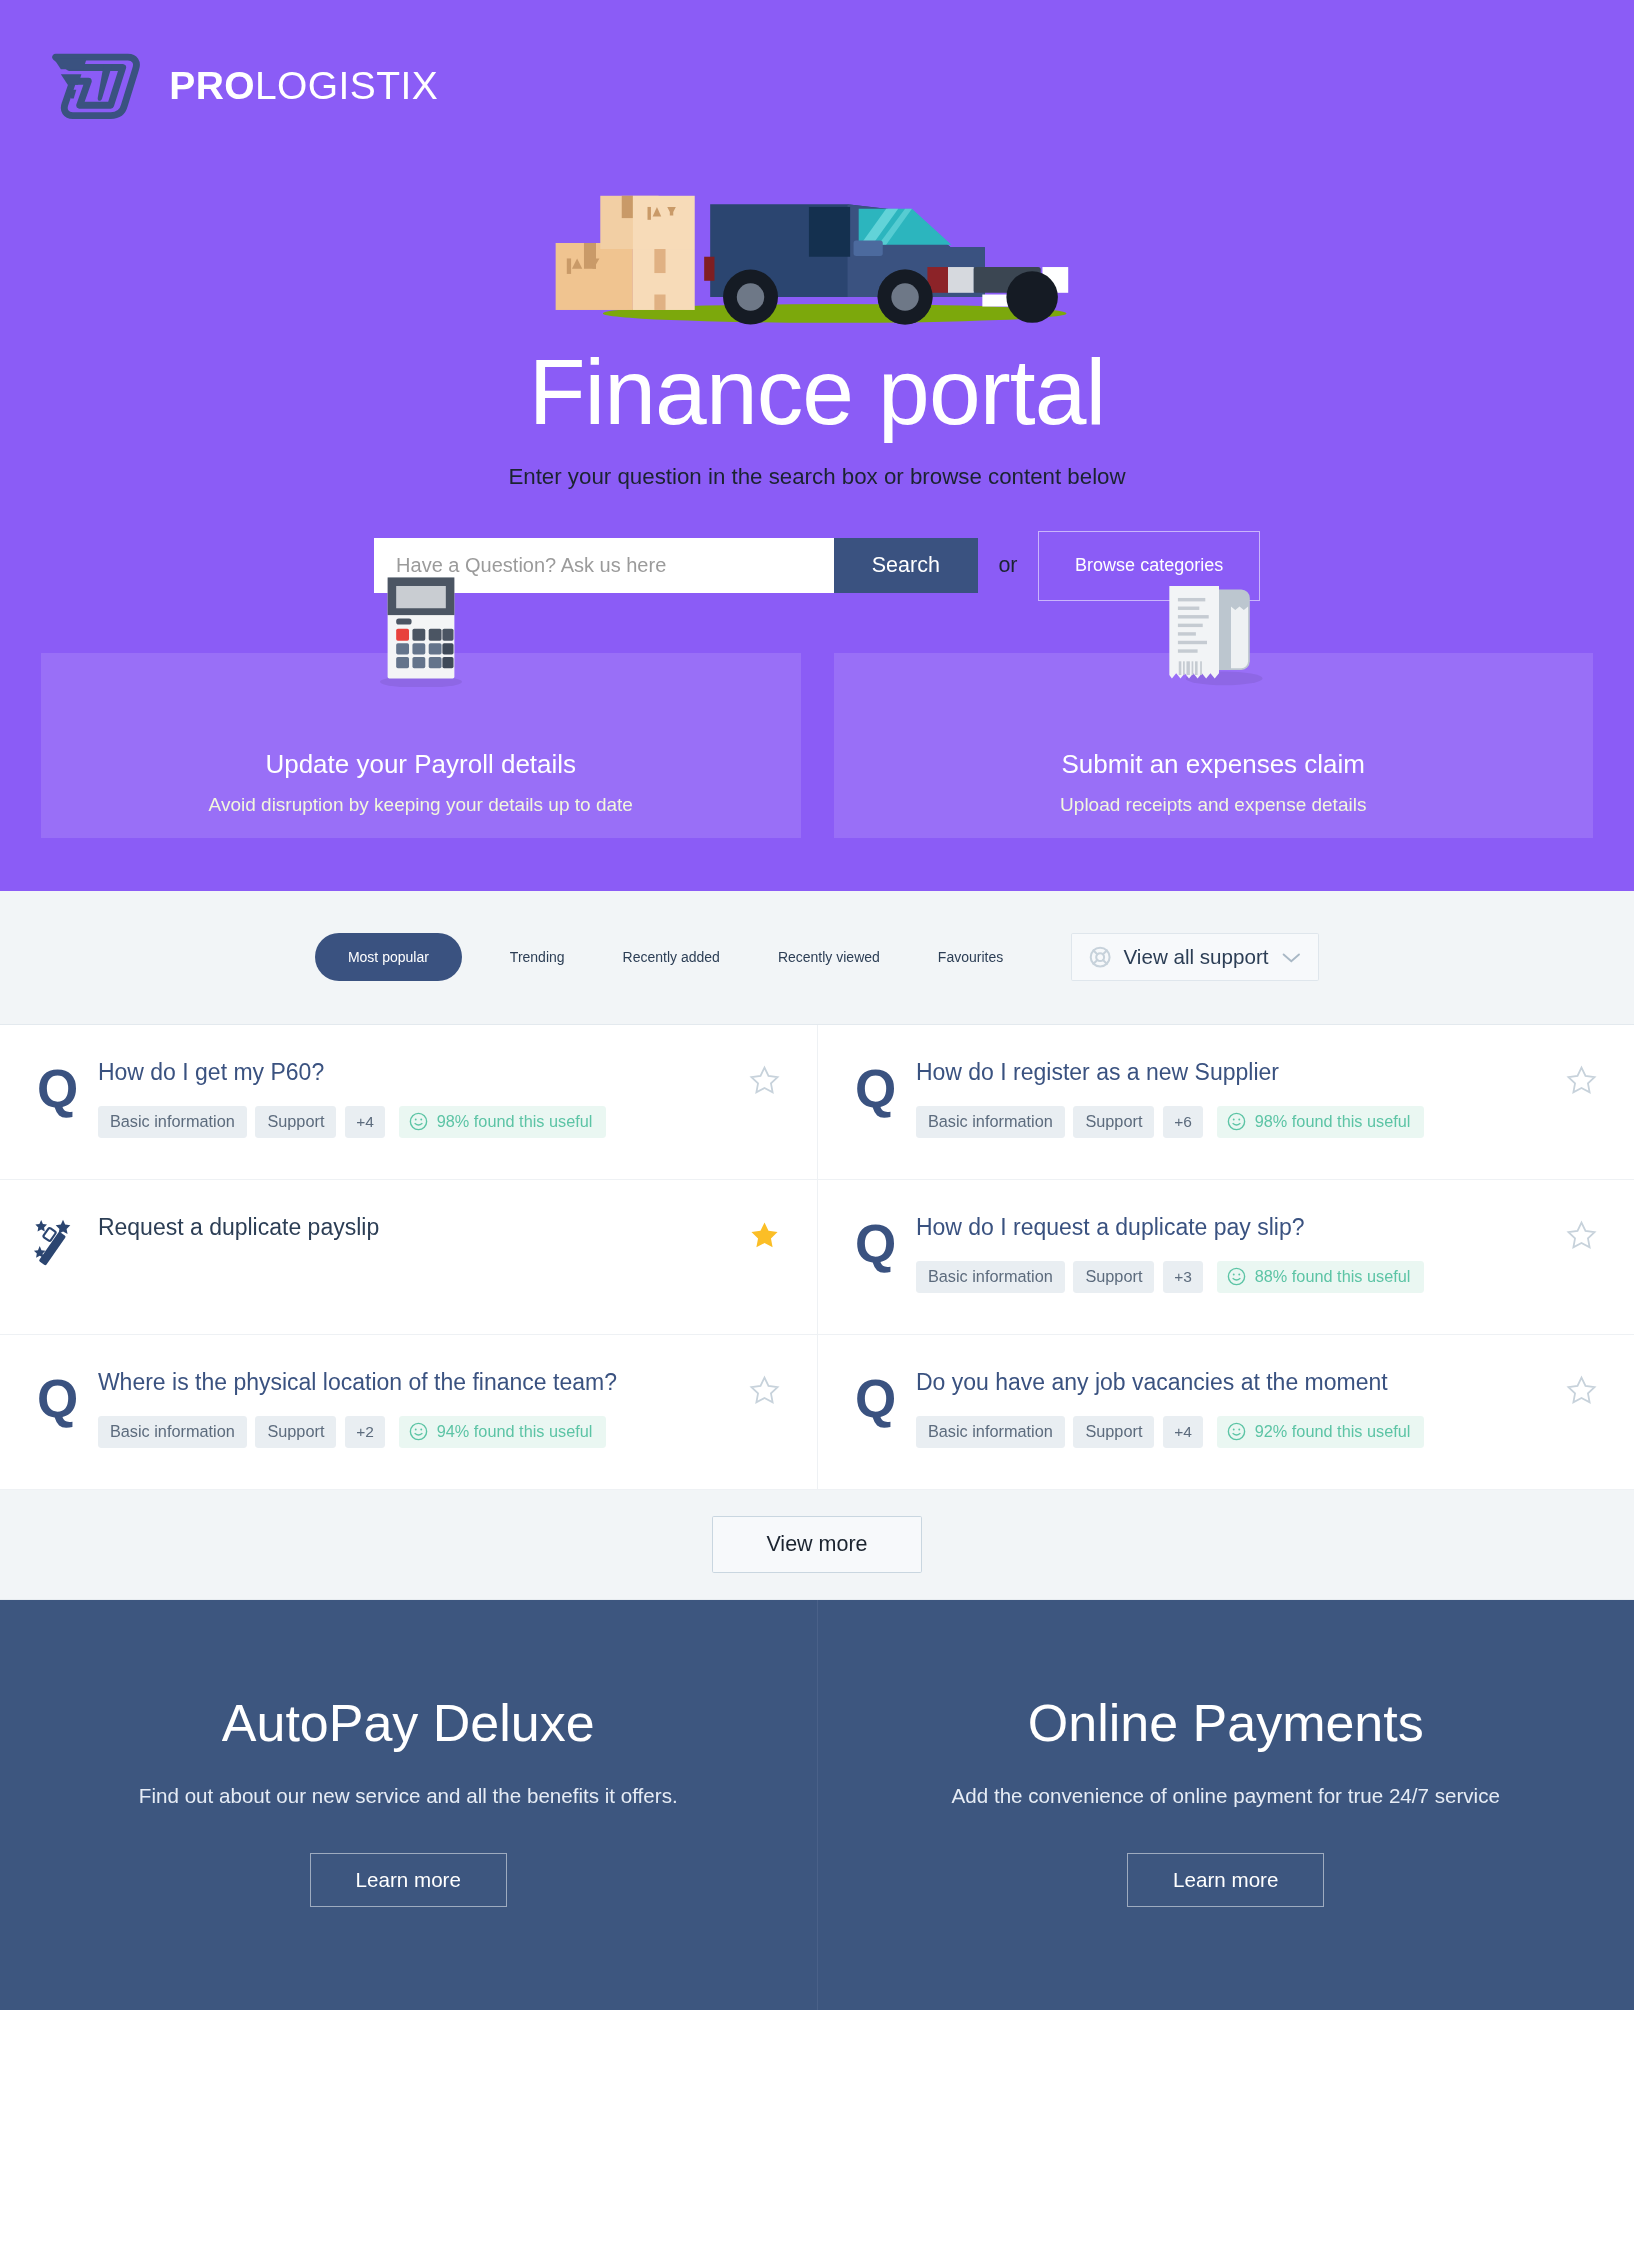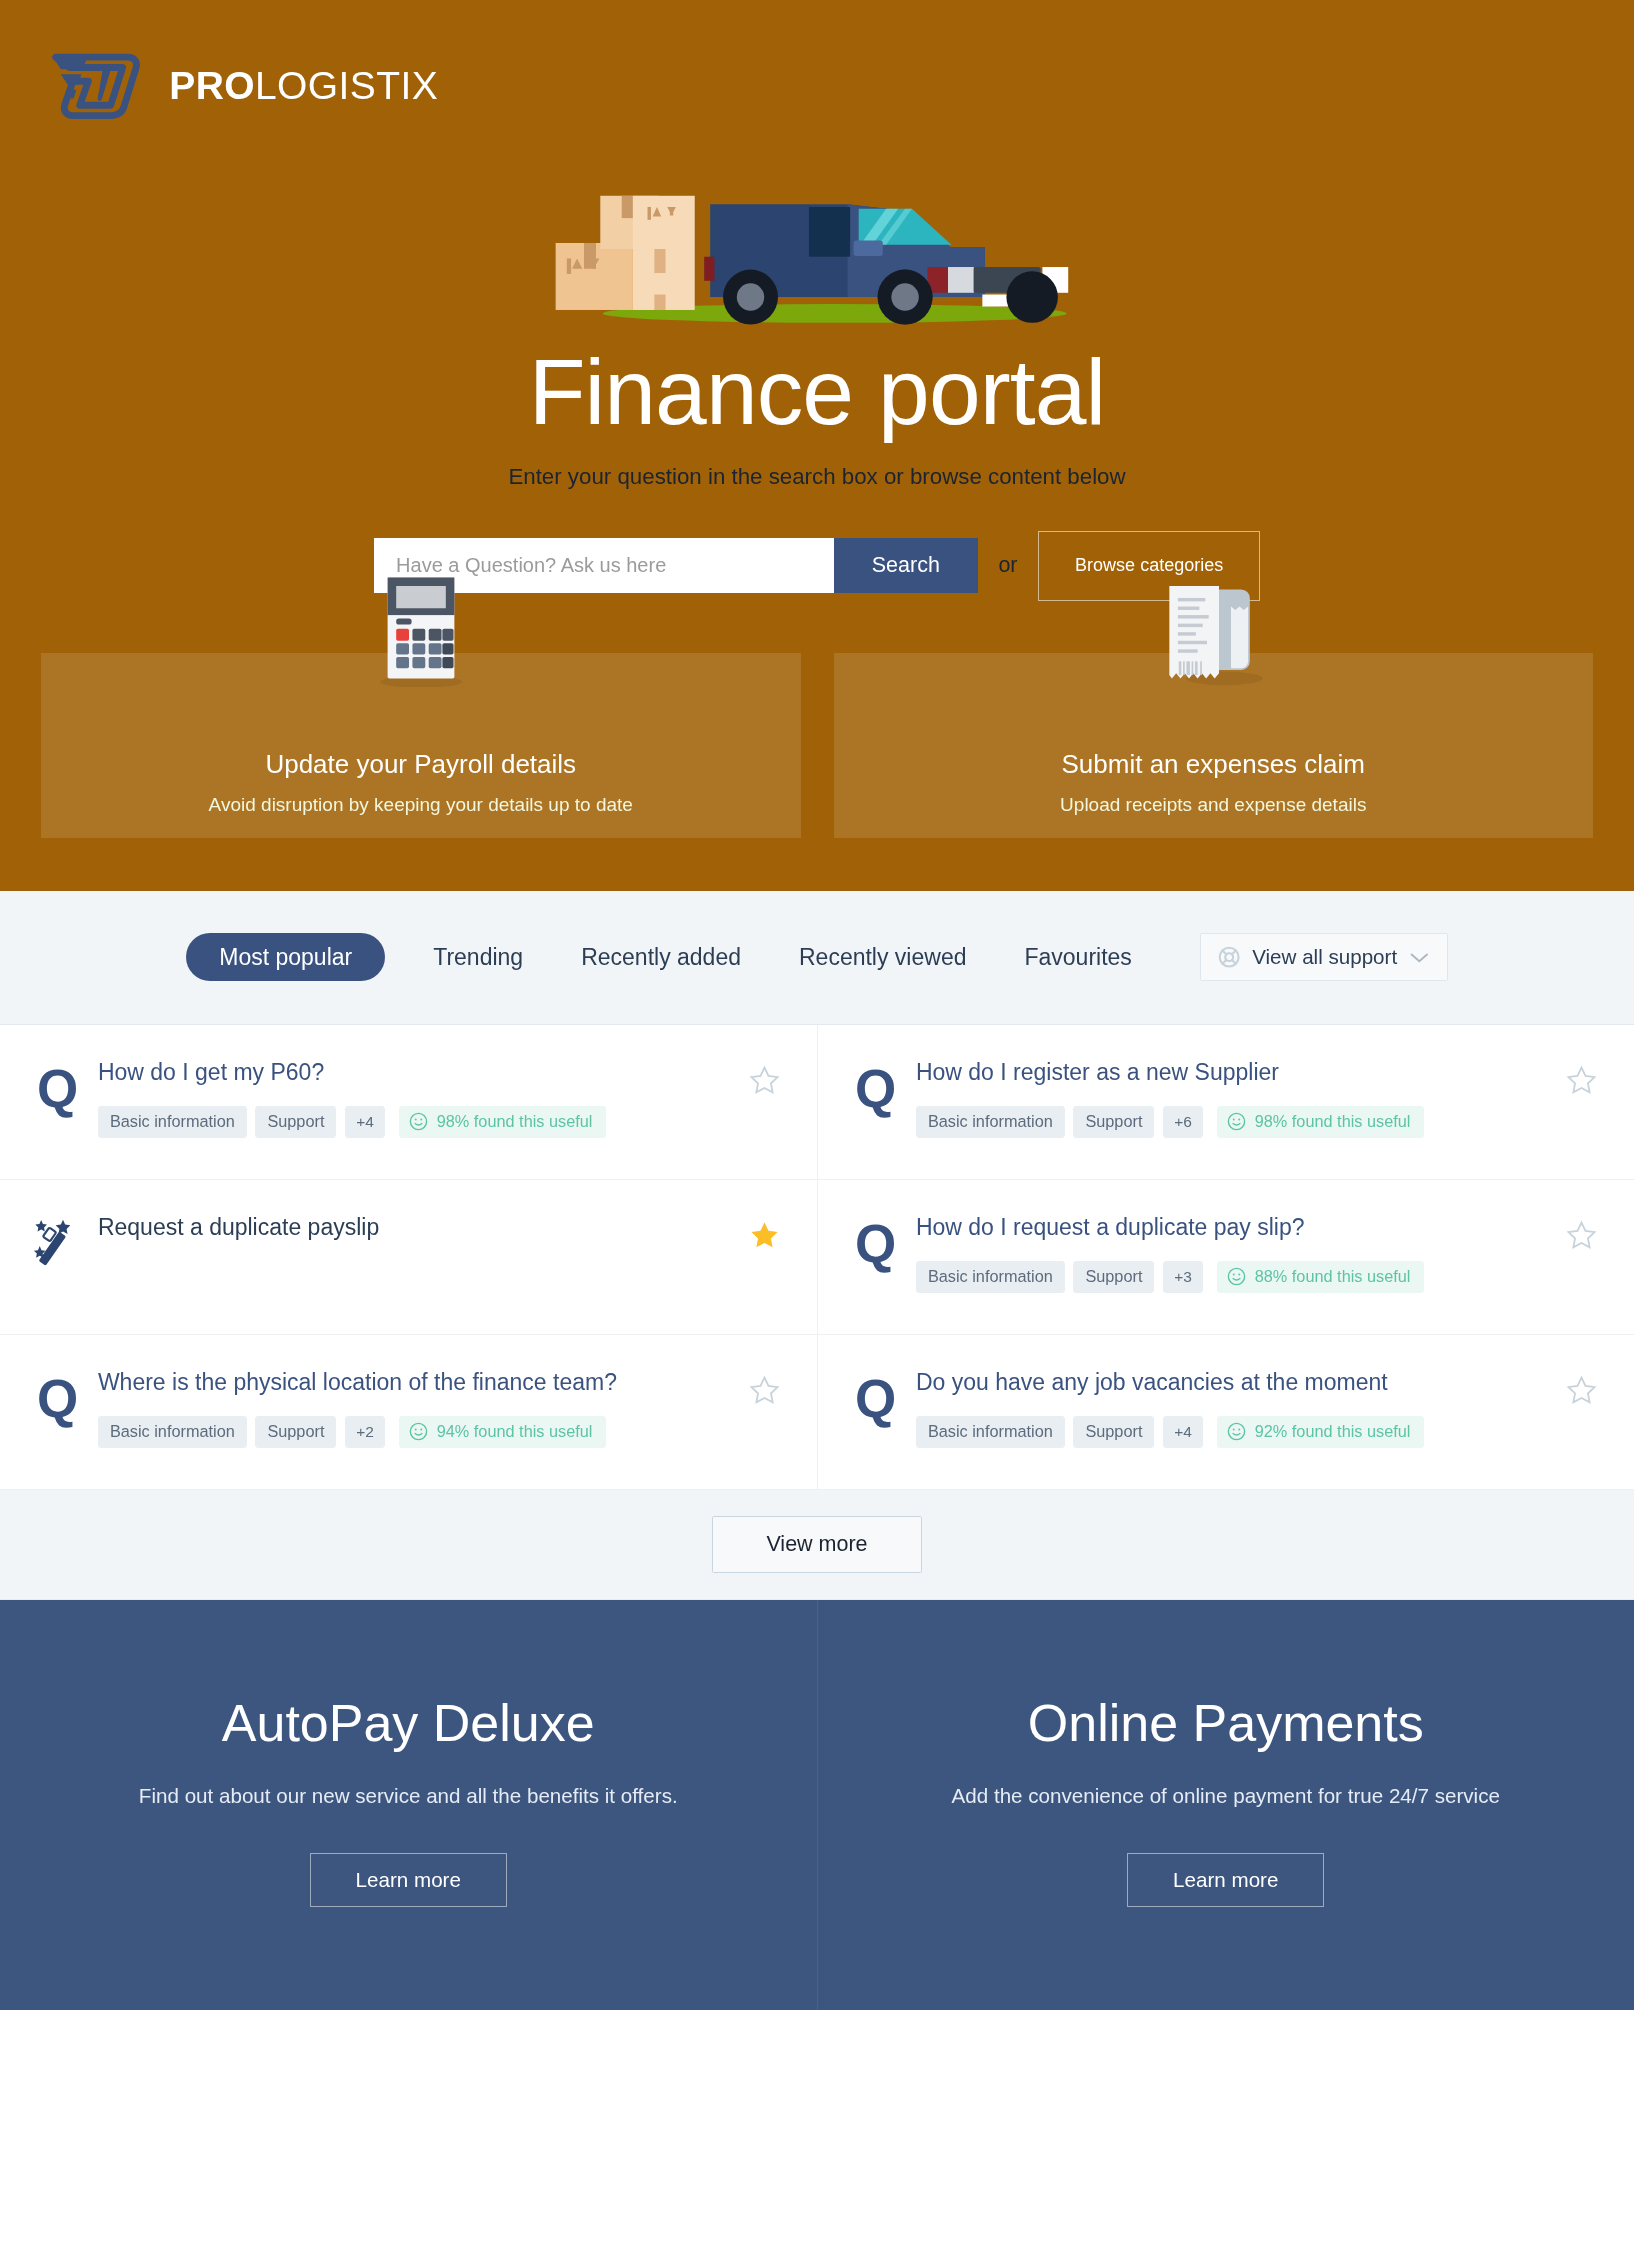--- a/index.html
+++ b/index.html
@@ -6,21 +6,21 @@
   html, body {
     width: 1634px;
     background: #ffffff;
     font-family: "Liberation Sans", sans-serif;
     -webkit-font-smoothing: antialiased;
   }
   body { width: 1634px; }
 
   
   .hero {
-    background: #a16207;
+    background: #8b5cf6;
     padding: 0 0 0 0;
     position: relative;
     overflow: hidden;
   }
   .logo-row {
     display: flex;
     align-items: center;
     gap: 22.3px;
     padding: 41px 0 0 52px;
     height: 129px;
@@ -139,21 +139,21 @@
   .tabbar {
     background: #F2F5F7;
     display: flex;
     align-items: center;
     justify-content: center;
     gap: 0;
     height: 134px;
     border-bottom: 0.9px solid #e3e9ee;
   }
   .tab {
-    font-size: 23px;
+    font-size: 14px;
     color: #2c3e55;
     padding: 0 29px;
     cursor: pointer;
     white-space: nowrap;
   }
   .tab.active {
     background: #3A5280;
     color: #ffffff;
     border-radius: 24px;
     height: 48px;

